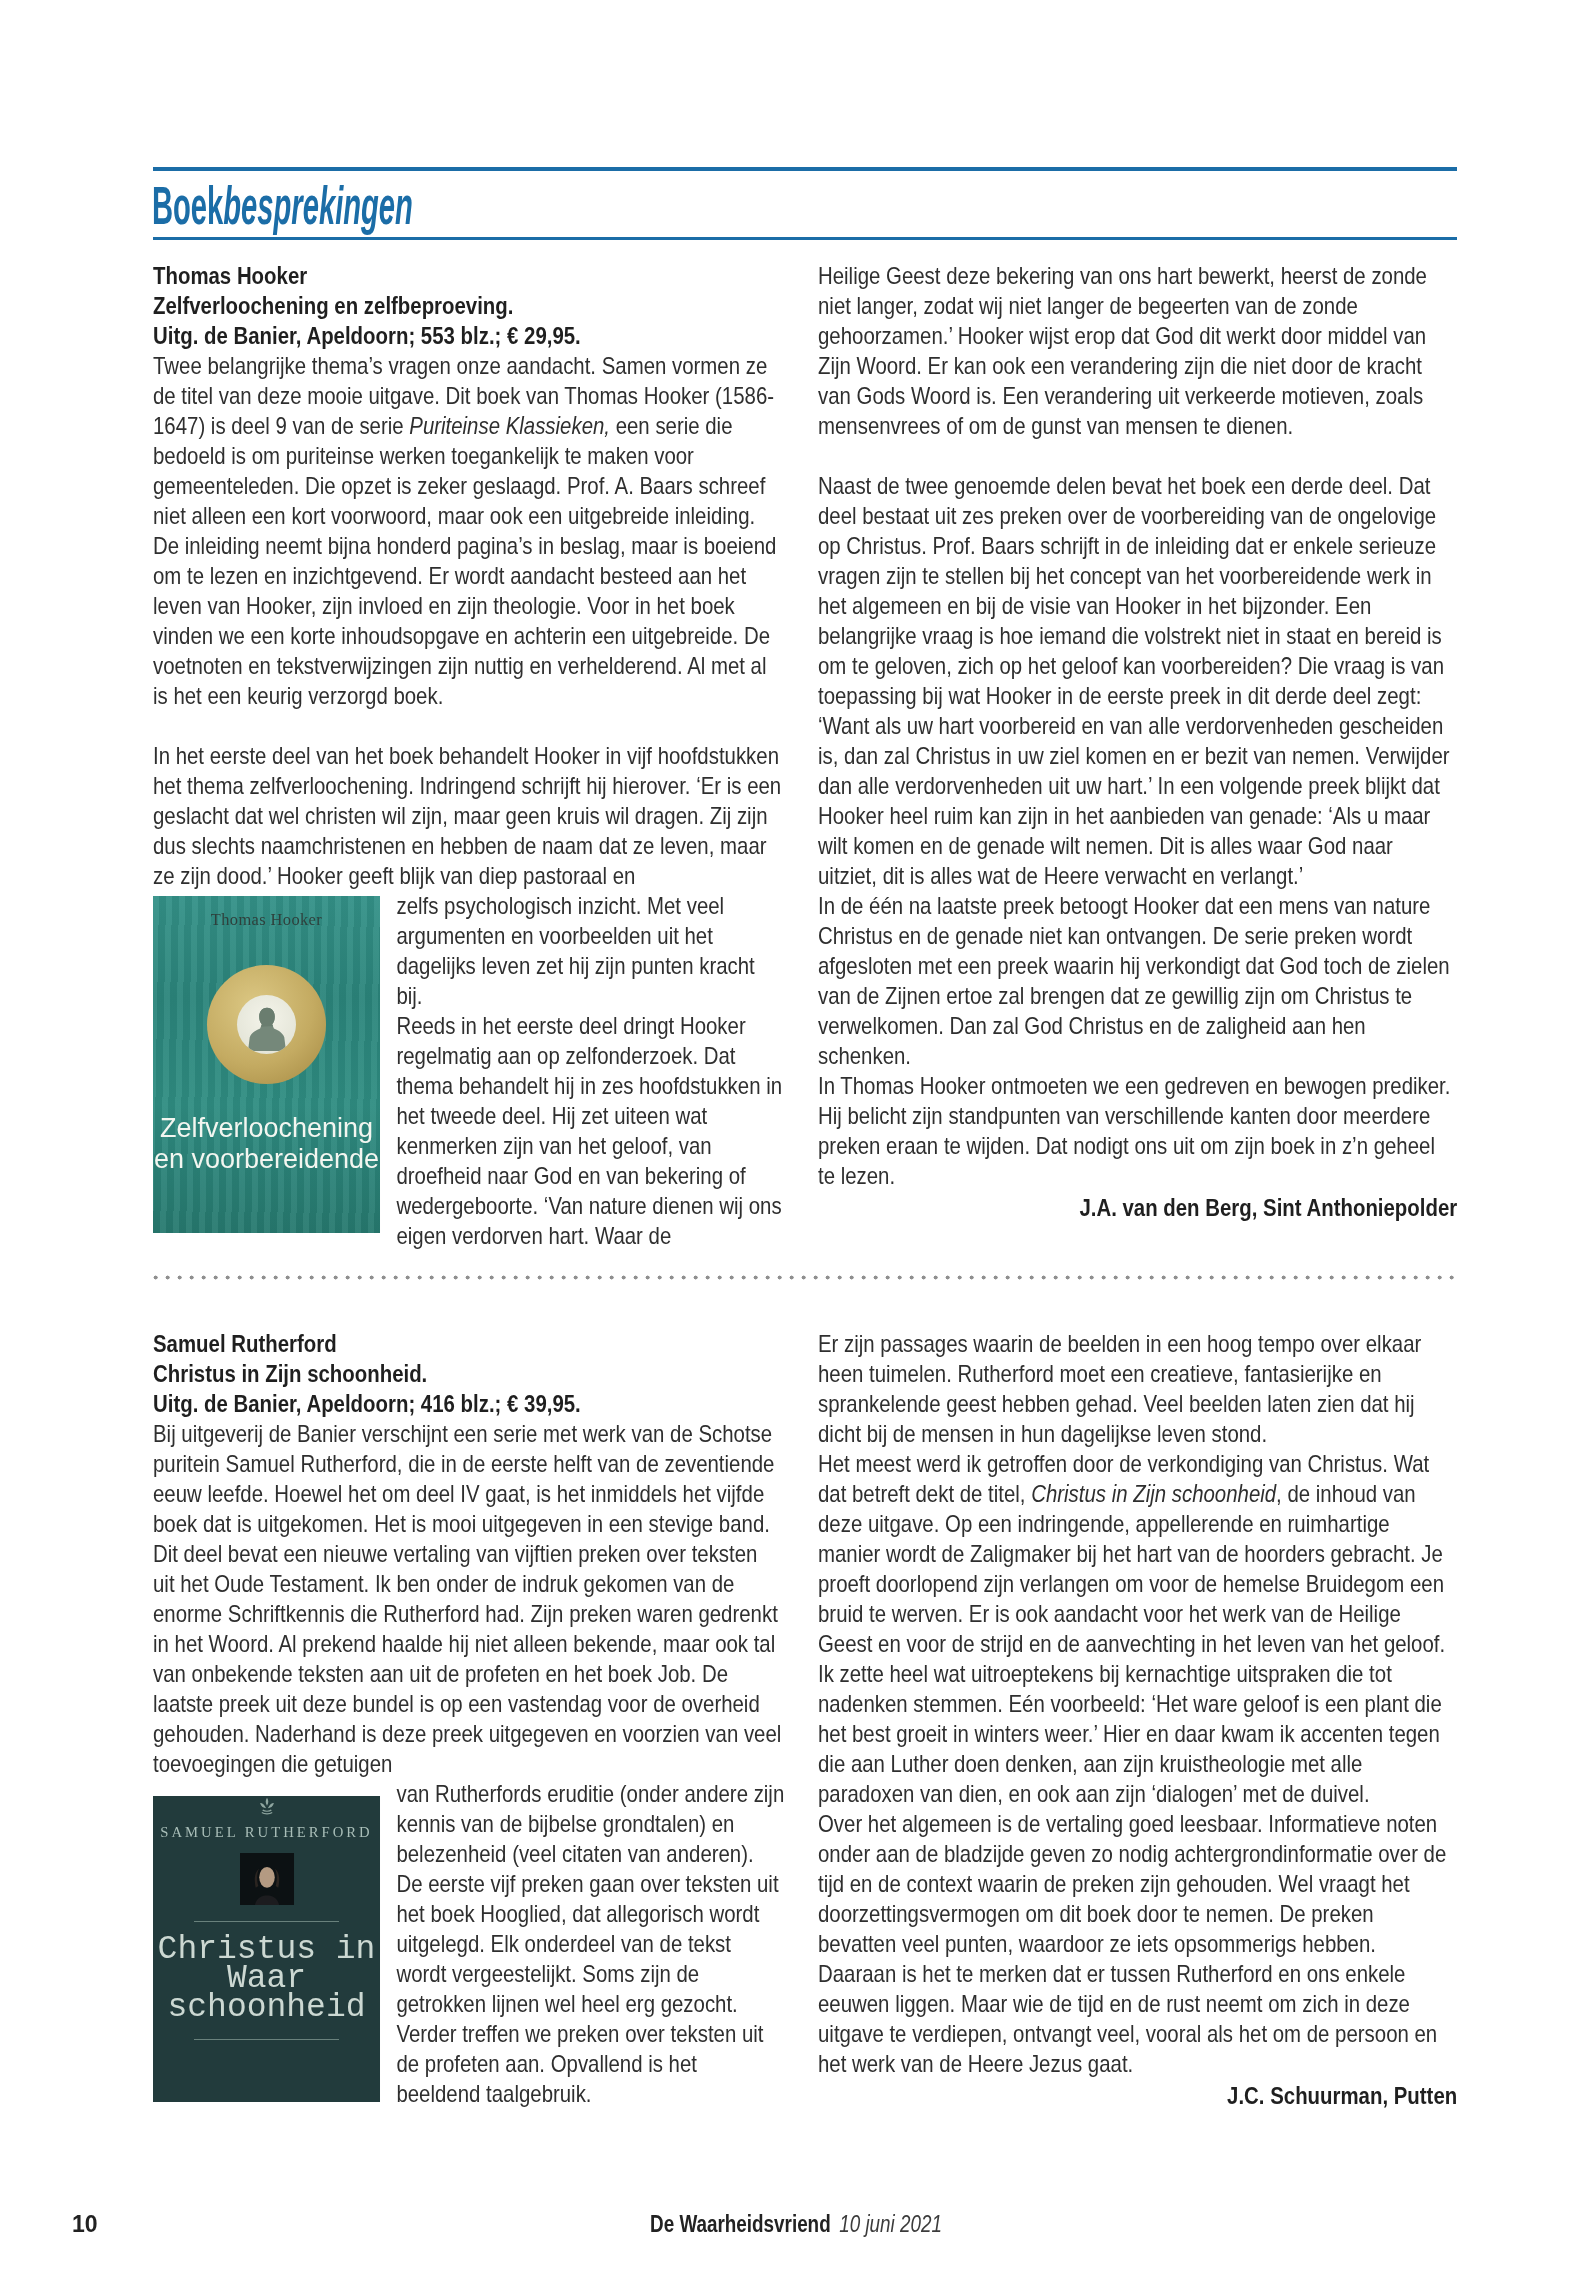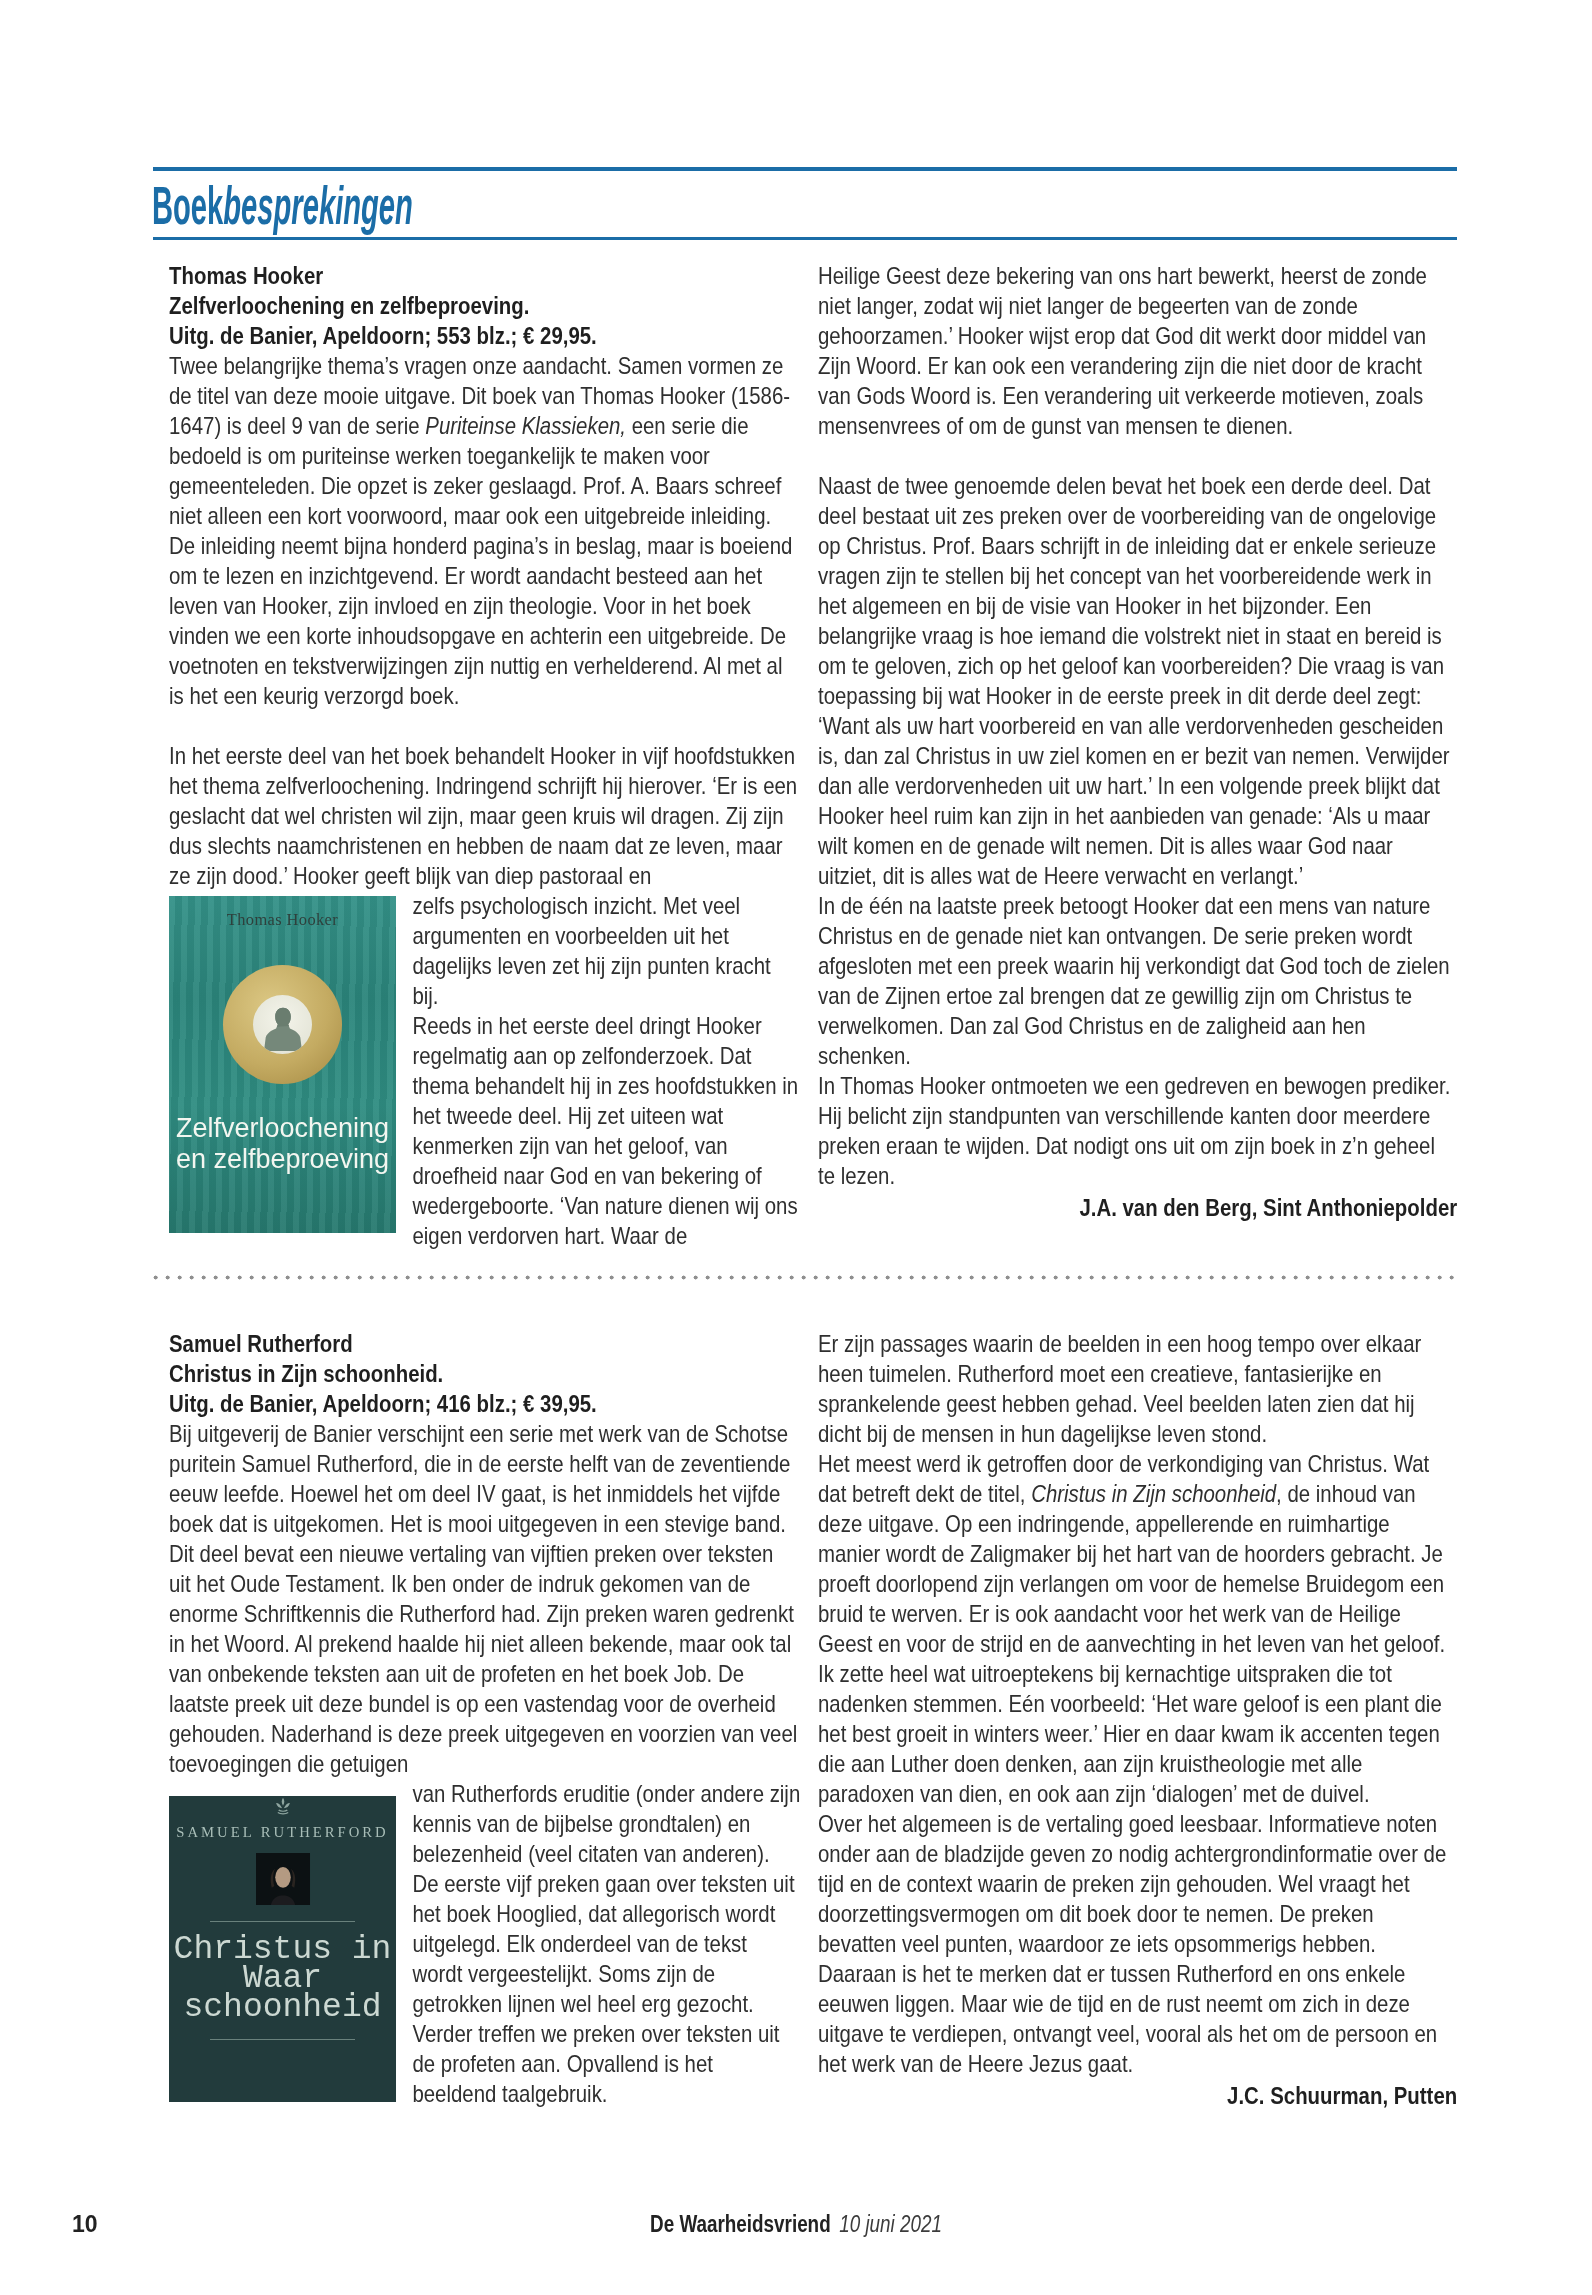--- a/index.html
+++ b/index.html
@@ -15,21 +15,21 @@
     position:absolute;left:152px;top:178px;font-size:54px;line-height:55px;
     color:#1b6da7;white-space:nowrap;transform:scaleX(0.54);transform-origin:0 0;
   }
   #page-title .tb{font-weight:700;}
   #page-title .ti{font-style:italic;font-weight:600;}
 
   .section{position:absolute;left:0;width:1592px;}
   #section1{top:261px;}
   #section2{top:1329px;}
   .col{position:absolute;top:0;}
-  .col-left{left:153px;width:632px;margin-left:16px;}
+  .col-left{left:153px;width:632px;}
   .col-right{left:818px;width:639px;}
   .cz{transform:scaleX(0.85);transform-origin:0 0;}
   .col-left .cz{width:743px;}
   .col-right .cz{width:752px;}
 
   p{margin:0;font-size:24px;line-height:30px;color:#2f2f2f;}
   .bold-head{font-weight:700;color:#1f1f1f;}
   .gap-top{margin-top:30px;}
   .sig{font-weight:700;color:#1f1f1f;text-align:right;margin-top:1.7px;}
 
@@ -121,21 +121,21 @@
               <span>
                 <svg width="38" height="45" viewBox="0 0 44 52">
                   <path d="M22 2c-6 0-9 5-9 10 0 4 1 7 3 9l-2 5c-5 2-10 5-12 10l-2 16h44l-2-16c-2-5-7-8-12-10l-2-5c2-2 3-5 3-9 0-5-3-10-9-10z" fill="#75887a"></path>
                   <path d="M22 2c-6 0-9 5-9 10 0 4 1 7 3 9l-1 3 14-1-1-2c2-2 3-5 3-9 0-5-3-10-9-10z" fill="#6a7d6f"></path>
                 </svg>
               </span>
             </div>
           </div>
           <div class="ctitle">
             <div>Zelfverloochening</div>
-            <div>en zelfbeproeving</div>
+            <div>en voorbereidende</div>
           </div>
         </div>
       </div>
       <p>zelfs psychologisch inzicht. Met veel argumenten en voorbeelden uit het dagelijks leven zet hij zijn punten kracht bij.</p>
       <p>Reeds in het eerste deel dringt Hooker regelmatig aan op zelfonderzoek. Dat thema behandelt hij in zes hoofdstukken in het tweede deel. Hij zet uiteen wat kenmerken zijn van het geloof, van droefheid naar God en van bekering of wedergeboorte. ‘Van nature dienen wij ons eigen verdorven hart. Waar de</p>
     </div>
   </div>
   <div class="col col-right">
     <div class="cz">
       <p>Heilige Geest deze bekering van ons hart bewerkt, heerst de zonde niet langer, zodat wij niet langer de begeerten van de zonde gehoorzamen.’ Hooker wijst erop dat God dit werkt door middel van Zijn Woord. Er kan ook een verandering zijn die niet door de kracht van Gods Woord is. Een verandering uit verkeerde motieven, zoals mensenvrees of om de gunst van mensen te dienen.</p>

